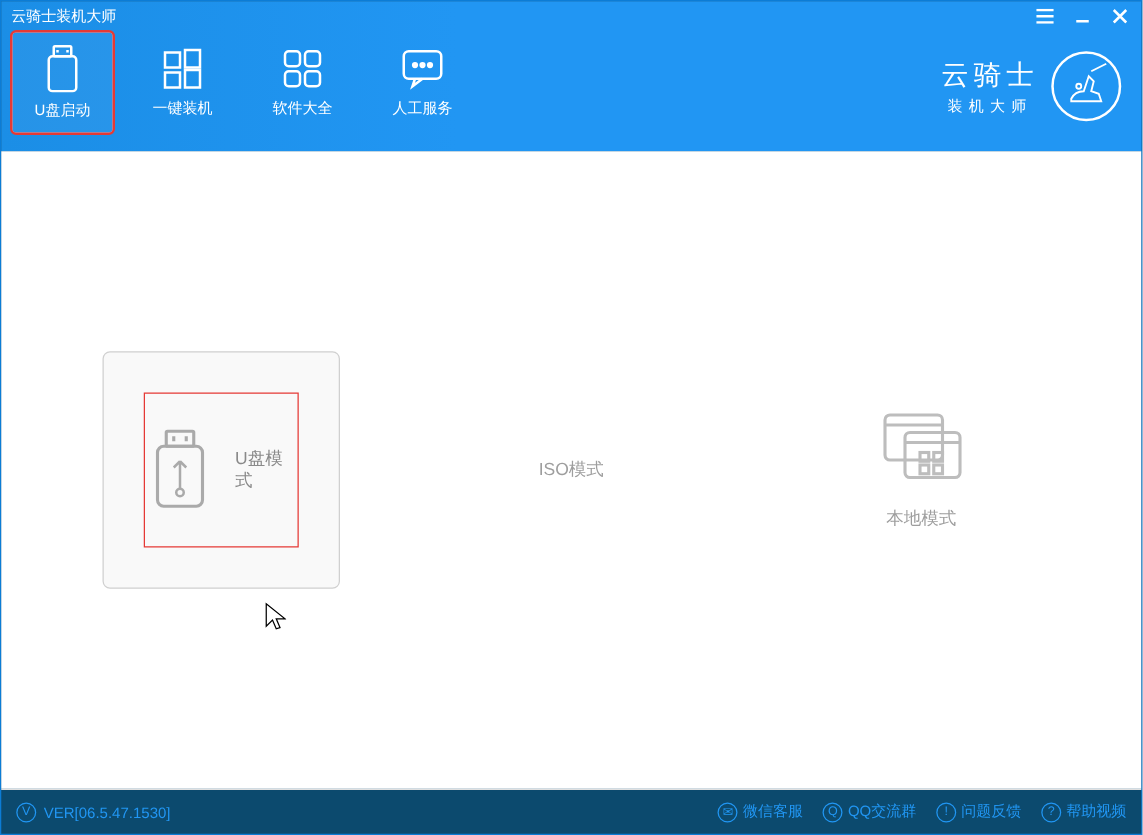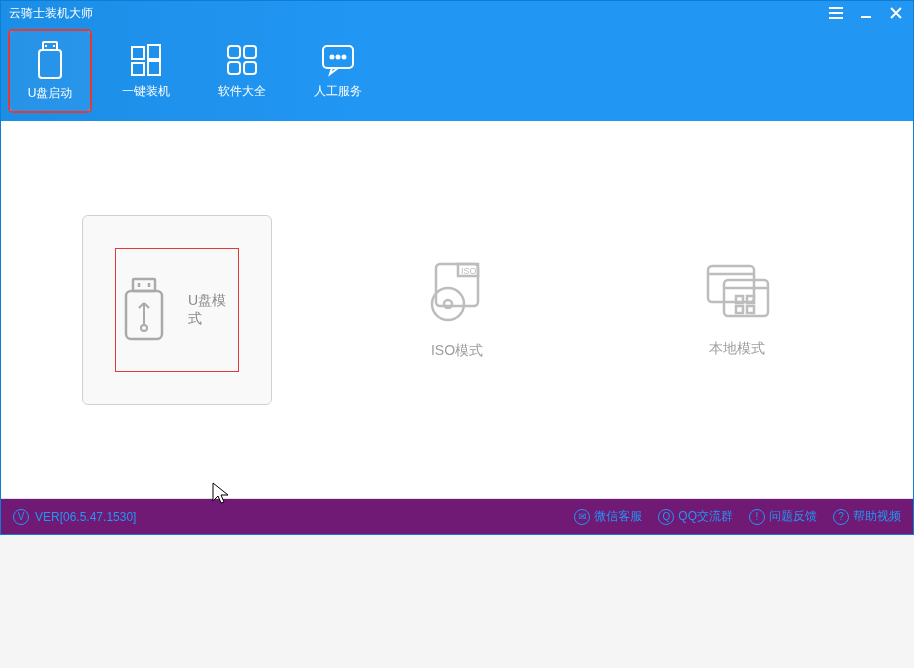--- a/index.html
+++ b/index.html
@@ -6,22 +6,22 @@
 body {
   font-family: "Microsoft YaHei", sans-serif;
   width: 914px;
   height: 668px;
   overflow: hidden;
   background: #f5f5f5;
   position: relative;
 }
 .window {
   width: 914px;
-  height: 535px;
-  background: #701a75;
+  height: 668px;
+  background: #0c4a6e;
   border: 1px solid #0c7cd5;
   display: flex;
   flex-direction: column;
 }
 .header {
   height: 120px;
   background: linear-gradient(90deg, #1b8ee6 0%, #2196f3 40%, #2196f3 100%);
   position: relative;
   color: #fff;
 }
@@ -44,21 +44,20 @@
   justify-content: center;
   align-items: center;
   font-weight: bold;
   cursor: pointer;
 }
 .nav {
   display: flex;
   gap: 14px;
   padding-left: 8px;
   height: 92px;
-  align-items: center;
 }
 .nav-item {
   width: 82px;
   height: 82px;
   display: flex;
   flex-direction: column;
   justify-content: center;
   align-items: center;
   gap: 6px;
   cursor: pointer;
@@ -244,20 +243,33 @@
             <circle cx="12" cy="14" r="1.5" fill="#fff"></circle>
               <circle cx="18" cy="14" r="1.5" fill="#fff"></circle>
               <circle cx="24" cy="14" r="1.5" fill="#fff"></circle>
           </svg>
         </span>
         <span class="label">人工服务</span>
       </div>
 
     </div>
 
+    <div class="brand">
+      <div class="brand-text">
+        <div class="row1">云骑士</div>
+        <div class="row2">装机大师</div>
+      </div>
+      <div class="brand-logo">
+        <svg width="40" height="40" viewBox="0 0 40 40" fill="none" stroke="#fff" stroke-width="1.5">
+          <path d="M8 30c2-4 6-6 10-6l4-12 4 4-2 8 6 2 2 6H8z" fill="none"></path>
+          <line x1="24" y1="8" x2="36" y2="2"></line>
+          <circle cx="14" cy="20" r="2"></circle>
+        </svg>
+      </div>
+    </div>
   </div>
 
   <div class="content">
     <div class="modes">
 
       <div class="mode-card selected">
         <div class="inner-highlight">
           <span>
             <svg width="56" height="66" viewBox="0 0 56 66" fill="none" stroke="#aaaaaa" stroke-width="2.5">
               <rect x="17" y="2" width="22" height="12" rx="1"></rect>
@@ -265,29 +277,20 @@
               <line x1="23" y1="6" x2="23" y2="10"></line>
                 <line x1="33" y1="6" x2="33" y2="10"></line>
               <path d="M28 26v22m0-22l-5 5m5-5l5 5m-5 17a3 3 0 100 6 3 3 0 000-6z" stroke-width="2"></path>
             </svg>
           </span>
           <span class="cap">U盘模式</span>
         </div>
       </div>
 
       <div class="mode-card">
-        <span>
-          <svg width="66" height="62" viewBox="0 0 66 62" fill="none" stroke="#bdbdbd" stroke-width="2.5">
-            <rect x="12" y="4" width="42" height="42" rx="4"></rect>
-            <rect x="34" y="4" width="20" height="12"></rect>
-            <text x="37" y="14" font-size="9" fill="#bdbdbd" stroke="none">ISO</text>
-            <circle cx="24" cy="44" r="16"></circle>
-            <circle cx="24" cy="44" r="4"></circle>
-          </svg>
-        </span>
         <span class="cap">ISO模式</span>
       </div>
 
       <div class="mode-card">
         <span>
           <svg width="70" height="58" viewBox="0 0 70 58" fill="none" stroke="#bdbdbd" stroke-width="2.5">
             <rect x="6" y="4" width="46" height="36" rx="4"></rect>
             <line x1="6" y1="12" x2="52" y2="12"></line>
             <rect x="22" y="18" width="44" height="36" rx="4"></rect>
             <line x1="22" y1="26" x2="66" y2="26"></line>

